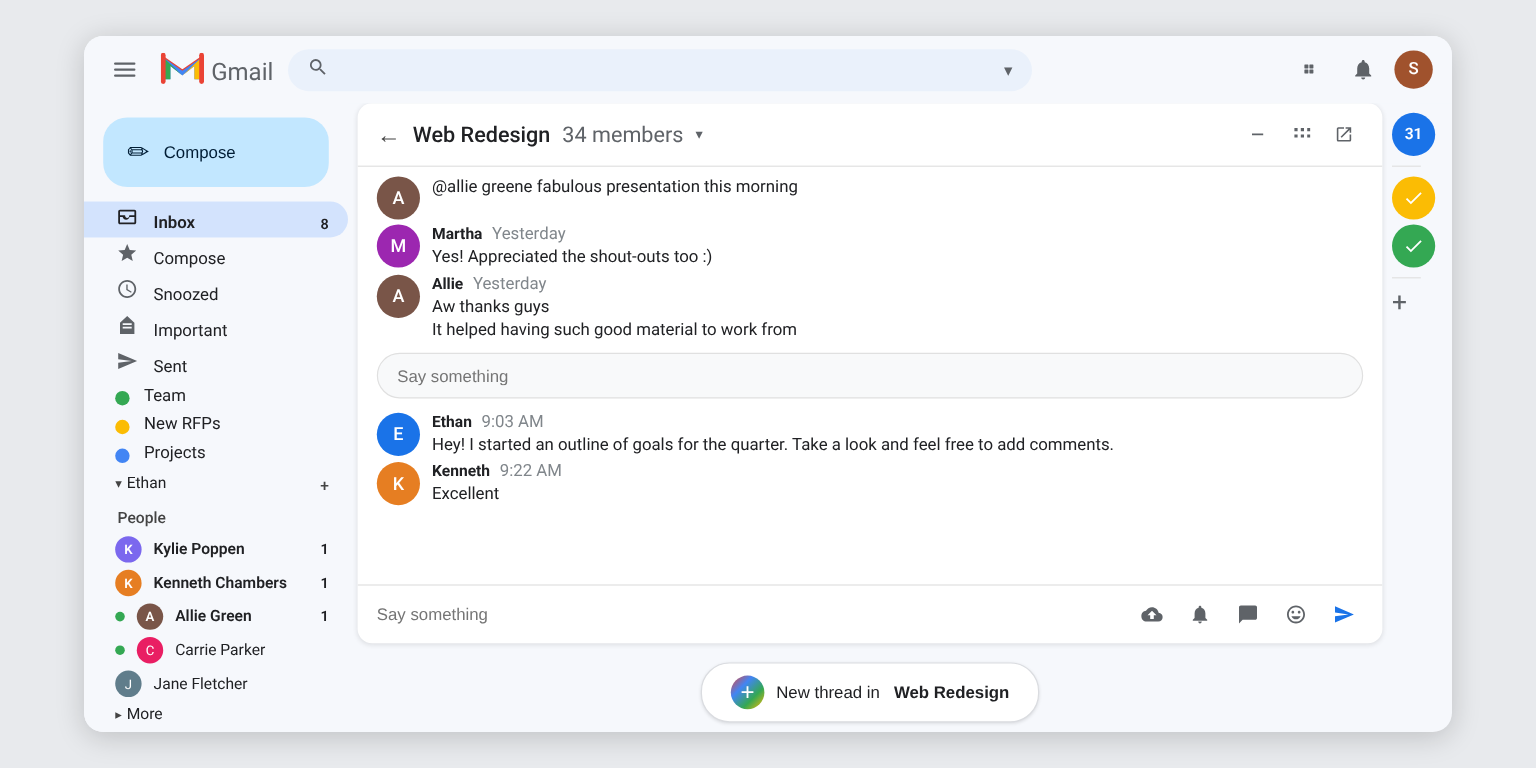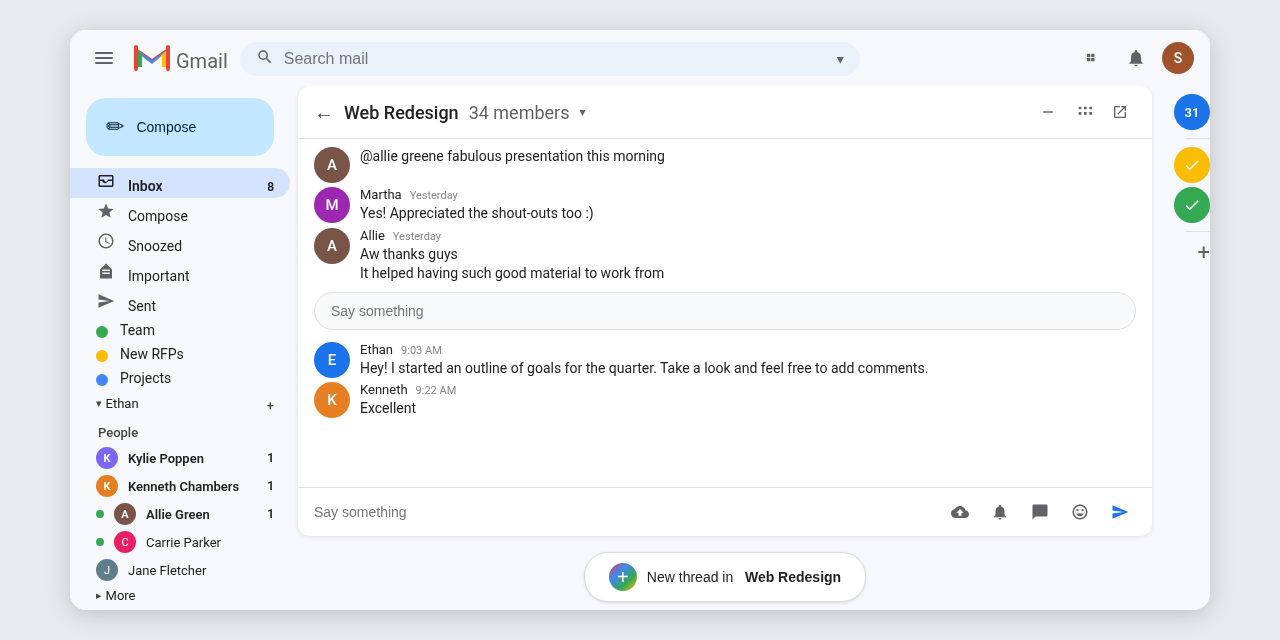--- a/index.html
+++ b/index.html
@@ -200,22 +200,22 @@
       gap: 10px;
       margin-bottom: 4px;
     }
     .msg-avatar {
       width: 36px; height: 36px; border-radius: 50%; flex-shrink: 0;
       display: flex; align-items: center; justify-content: center;
       font-size: 15px; color: white; font-weight: 500;
     }
     .msg-content { flex: 1; }
     .msg-header { display: flex; align-items: baseline; gap: 8px; margin-bottom: 2px; }
-    .msg-name { font-size: 13px; font-weight: 400; color: #202124; }
-    .msg-time { font-size: 11px; color: #80868b; }
+    .msg-name { font-size: 13px; font-weight: 700; color: #202124; }
+    .msg-time { font-size: 14px; color: #80868b; }
     .msg-text { font-size: 14px; color: #202124; line-height: 1.4; }
 
     .say-something-row {
       display: flex;
       align-items: center;
       margin: 8px 0;
       gap: 10px;
     }
     .say-something-input {
       flex: 1;
@@ -258,21 +258,21 @@
       background: transparent;
     }
     .chat-action-btn { width: 32px; height: 32px; display: flex; align-items: center; justify-content: center; cursor: pointer; color: #5f6368; font-size: 18px; border-radius: 50%; }
     .send-btn { color: #1a73e8; }
 
     
     .right-sidebar {
       width: 50px;
       display: flex;
       flex-direction: column;
-      align-items: flex-end;
+      align-items: flex-start;
       padding: 8px 0;
       gap: 4px;
       flex-shrink: 0;
     }
     .right-icon-btn {
       width: 36px; height: 36px; border-radius: 50%;
       display: flex; align-items: center; justify-content: center;
       cursor: pointer; color: #5f6368; font-size: 18px;
     }
     .right-icon-btn.calendar { background: #1a73e8; color: white; }
@@ -339,21 +339,20 @@
         </svg>
       </span>
       <span style="font-size:20px;color:#5f6368;margin-left:2px;">Gmail</span>
     </div>
     <div class="search-bar">
       <span class="search-icon-wrap">
         <svg width="18" height="18" viewBox="0 0 24 24" fill="#5f6368">
             <path d="M15.5 14h-.79l-.28-.27A6.471 6.471 0 0 0 16 9.5 6.5 6.5 0 1 0 9.5 16c1.61 0 3.09-.59 4.23-1.57l.27.28v.79l5 4.99L20.49 19l-4.99-5zm-6 0C7.01 14 5 11.99 5 9.5S7.01 5 9.5 5 14 7.01 14 9.5 11.99 14 9.5 14z"></path>
           </svg>
       </span>
-      <input type="text" placeholder="Search mail" style="">
       <span class="search-chevron">▾</span>
     </div>
     <div class="topbar-right">
       <div class="topbar-icon-btn">
         <svg width="20" height="20" viewBox="0 0 24 24" fill="#5f6368">
             <path d="M6.5 11h3c.28 0 .5-.22.5-.5v-3c0-.28-.22-.5-.5-.5h-3c-.28 0-.5.22-.5.5v3c0 .28.22.5.5.5zm5 0h3c.28 0 .5-.22.5-.5v-3c0-.28-.22-.5-.5-.5h-3c-.28 0-.5.22-.5.5v3c0 .28.22.5.5.5zm-5 5h3c.28 0 .5-.22.5-.5v-3c0-.28-.22-.5-.5-.5h-3c-.28 0-.5.22-.5.5v3c0 .28.22.5.5.5zm5 0h3c.28 0 .5-.22.5-.5v-3c0-.28-.22-.5-.5-.5h-3c-.28 0-.5.22-.5.5v3c0 .28.22.5.5.5z"></path>
           </svg>
       </div>
       <div class="topbar-icon-btn">
         <svg width="20" height="20" viewBox="0 0 24 24" fill="#5f6368">

